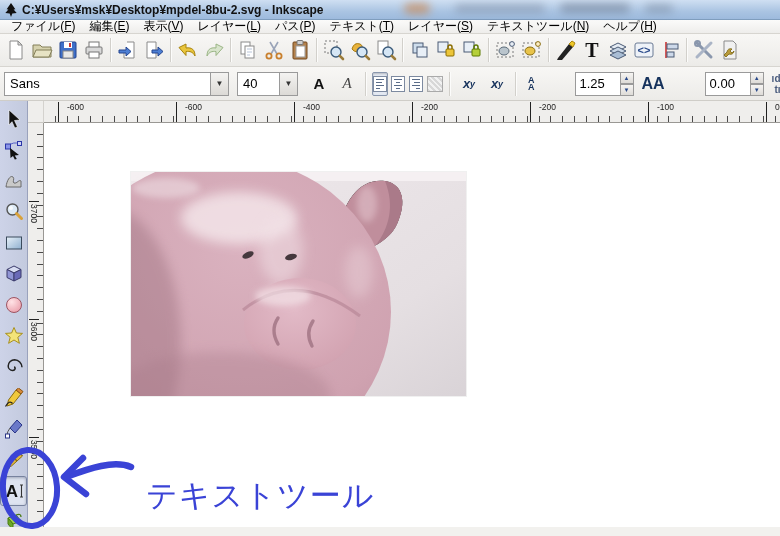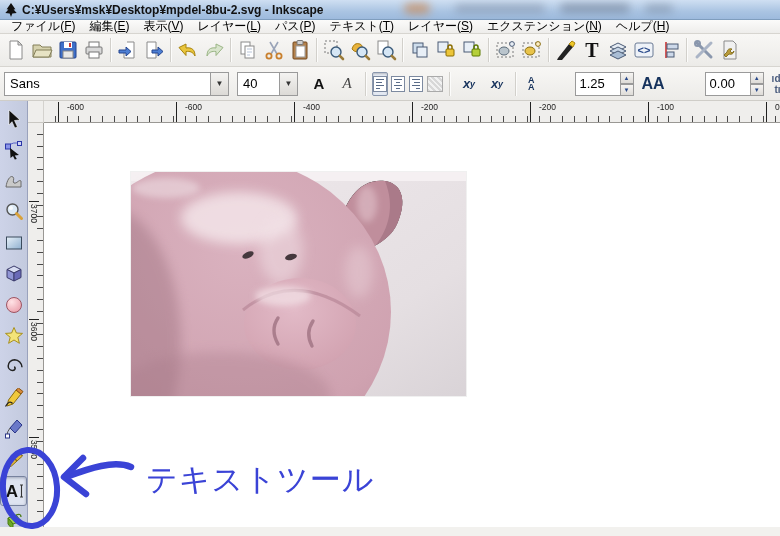--- a/index.html
+++ b/index.html
@@ -84,21 +84,21 @@
   .v-ruler { width:16px; background:#efeeec; border-right:1px solid #9a9894; position:relative; overflow:hidden; }
   .v-ruler::after { content:""; position:absolute; top:0; bottom:0; right:0; width:6px;
       background:repeating-linear-gradient(to bottom,transparent 0,transparent 10.8px,#4a4a4a 10.8px,#4a4a4a 11.8px); }
   .v-label { position:absolute; left:1px; writing-mode:vertical-rl; font-size:8.5px; color:#222;
              border-top:1px solid #222; padding-top:2px; }
   .canvas { flex:1; background:#fff; position:relative; overflow:hidden; }
   .pig { position:absolute; left:87px; top:49px; width:335px; height:224px; box-shadow:0 0 0 1px rgba(0,0,0,.06); }
 
   
   .overlay { position:absolute; left:0; top:0; width:780px; height:536px; pointer-events:none; z-index:50; }
-  .anno-text { position:absolute; left:146px; top:459px; font-size:31px; letter-spacing:1px;
+  .anno-text { position:absolute; left:146px; top:475px; font-size:31px; letter-spacing:1px;
                color:#3a43d6; white-space:nowrap; z-index:51; pointer-events:none; }
 </style>
 </head>
 <body>
 
 <div class="window">
 
   <div class="titlebar">
     <svg class="app-icon" viewBox="0 0 16 16">
       <path d="M8 0 L13 7 L11 7.5 L14.5 11.5 L9.5 12 L8 16 L6.5 12 L1.5 11.5 L5 7.5 L3 7 Z" fill="#111"></path>
@@ -111,21 +111,21 @@
   </div>
 
   <div class="menubar">
     <span class="menu-item"><span>ファイル(</span><span class="ak">F</span><span>)</span></span>
     <span class="menu-item"><span>編集(</span><span class="ak">E</span><span>)</span></span>
     <span class="menu-item"><span>表示(</span><span class="ak">V</span><span>)</span></span>
     <span class="menu-item"><span>レイヤー(</span><span class="ak">L</span><span>)</span></span>
     <span class="menu-item"><span>パス(</span><span class="ak">P</span><span>)</span></span>
     <span class="menu-item"><span>テキスト(</span><span class="ak">T</span><span>)</span></span>
     <span class="menu-item"><span>レイヤー(</span><span class="ak">S</span><span>)</span></span>
-    <span class="menu-item"><span>エクステンション(</span><span class="ak">N</span><span>)</span></span>
+    <span class="menu-item"><span>テキストツール(</span><span class="ak">N</span><span>)</span></span>
     <span class="menu-item"><span>ヘルプ(</span><span class="ak">H</span><span>)</span></span>
   </div>
 
   <div class="cmdbar">
     <div class="tbtn">
         <svg width="22" height="22" viewBox="0 0 22 22">
           <path d="M5 2 h8 l4 4 v14 h-12 z" fill="#fff" stroke="#8a8a8a"></path>
           <path d="M13 2 l4 4 h-4 z" fill="#dcdcdc" stroke="#8a8a8a"></path>
         </svg>
       </div>

